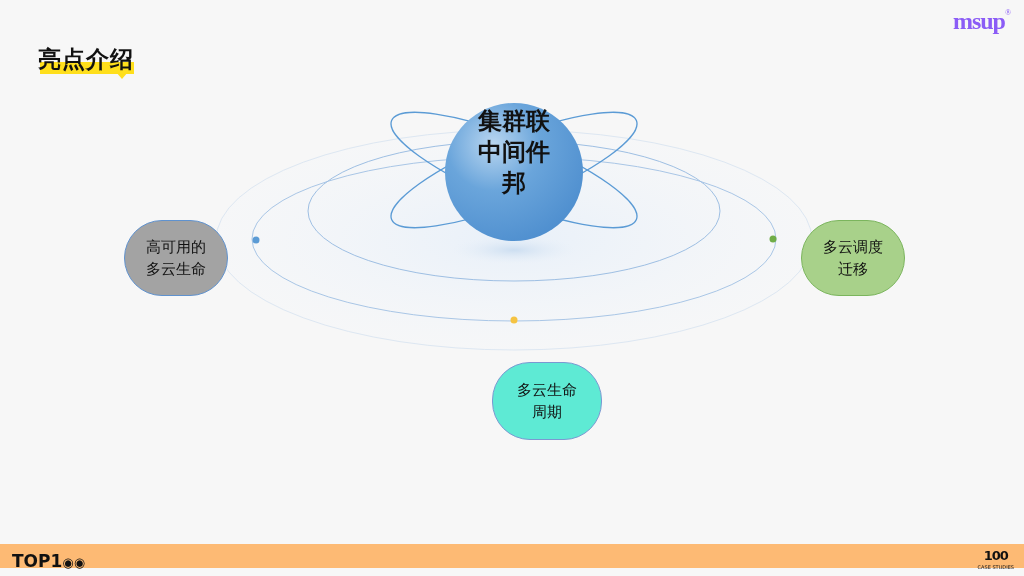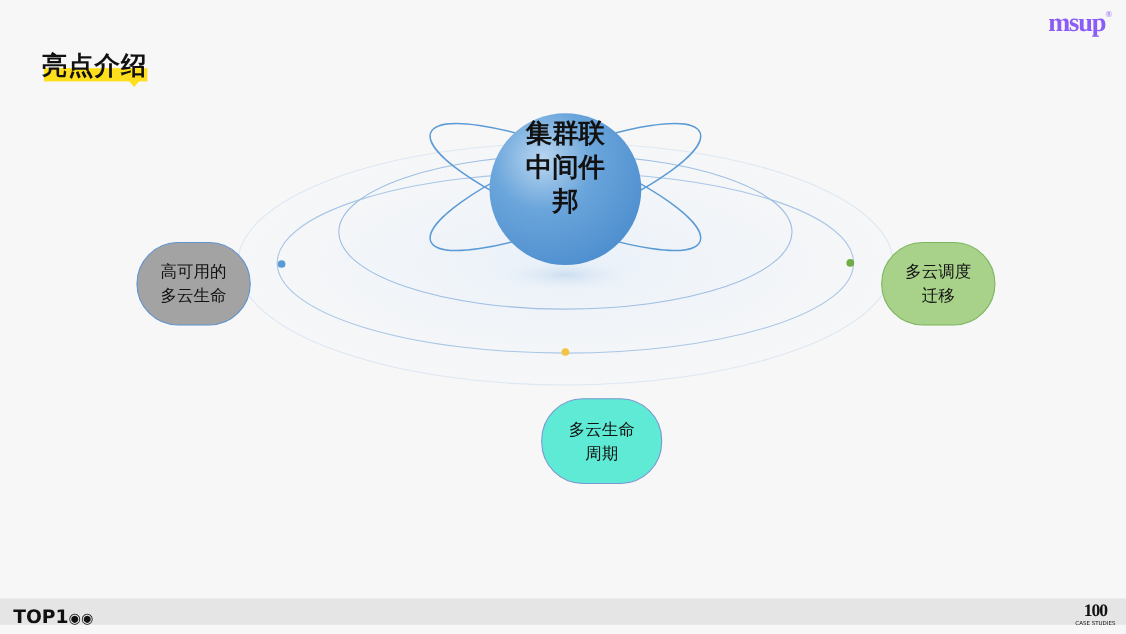--- a/index.html
+++ b/index.html
@@ -9,25 +9,25 @@
   .title-tail{position:absolute;left:78px;top:28px;width:0;height:0;border-left:6px solid transparent;border-right:6px solid transparent;border-top:7px solid #ffdf1c;}
   .title{position:relative;font-size:23px;font-weight:bold;color:#111;letter-spacing:1px;}
   .logo-msup{position:absolute;right:14px;top:8px;font-family:Liberation Serif, serif;font-weight:bold;font-size:24px;color:#8b5cf6;letter-spacing:-1px;}
   .logo-msup sup{font-size:8px;font-weight:normal;vertical-align:top;}
   svg.diagram{position:absolute;left:0;top:0;}
   .node{position:absolute;display:flex;align-items:center;justify-content:center;text-align:center;font-size:15px;line-height:22px;color:#111;border-radius:38px;}
   .n1{left:124px;top:220px;width:102px;height:74px;background:#a3a3a3;border:1px solid #5f92cf;}
   .n2{left:801px;top:220px;width:102px;height:74px;background:#a8d18a;border:1px solid #7bb55d;}
   .n3{left:492px;top:362px;width:108px;height:76px;background:#5eead4;border:1px solid #7b98d2;}
   .core-text{position:absolute;left:444px;top:106px;width:140px;text-align:center;font-size:24px;line-height:31px;font-weight:bold;color:#111;}
-  .footer{position:absolute;left:0;top:544px;width:1024px;height:24px;background:#e5e5e5;}
+  .footer{position:absolute;left:0;top:544px;width:1024px;height:24px;background:#fdba74;}
   .top100{position:absolute;left:12px;top:7px;font-weight:bold;font-size:17px;color:#111;letter-spacing:0px;}
   .url{position:absolute;left:0;width:1024px;top:8px;text-align:center;font-size:14px;color:#222;}
   .cs{position:absolute;right:10px;top:3px;text-align:center;color:#111;}
-  .cs .big{font-weight:bold;font-size:16px;line-height:17px;letter-spacing:-1px;font-family:Liberation Serif, serif;}
+  .cs .big{font-weight:bold;font-size:13px;line-height:17px;letter-spacing:-1px;}
   .cs .small{font-size:5px;line-height:6px;}
 </style>
 </head>
 <body>
 
 <div class="title-wrap">
   <div class="title-hl"></div>
   <div class="title-tail"></div>
   <div class="title">亮点介绍</div>
 </div>

